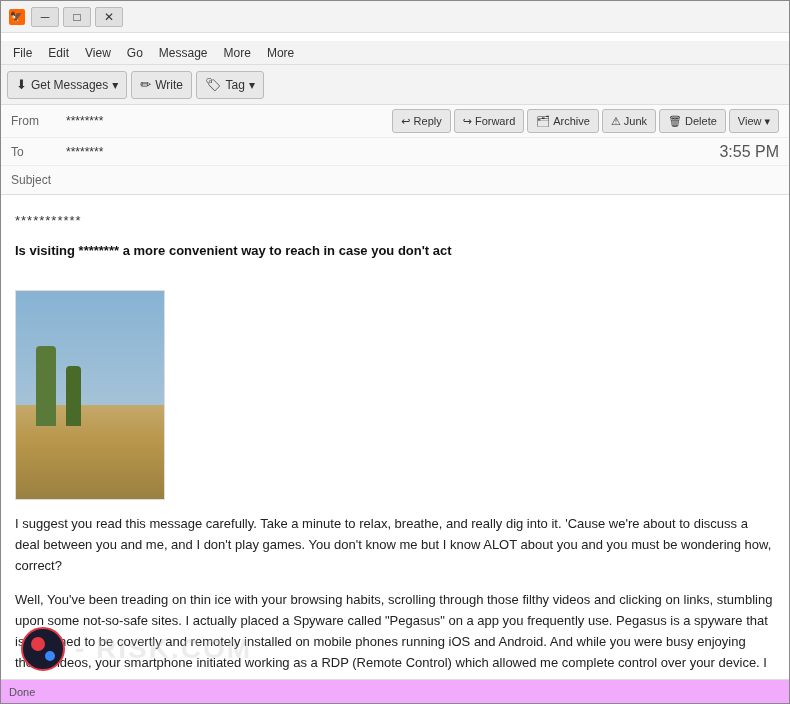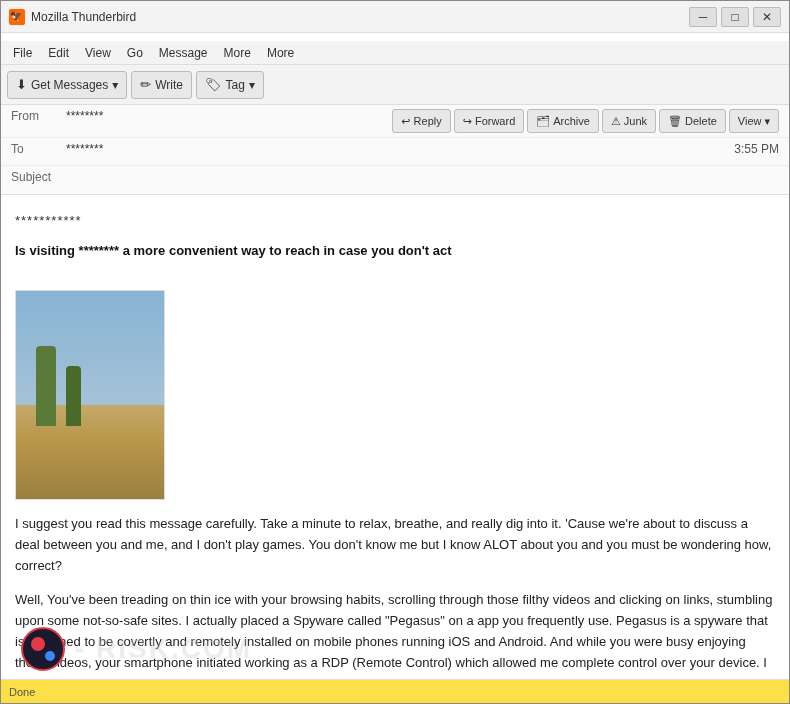--- a/index.html
+++ b/index.html
@@ -110,20 +110,21 @@
     }
     .toolbar-btn .icon { font-size: 13px; }
 
     
     .email-header {
       border-bottom: 1px solid #ddd;
       background: #fafafa;
     }
     .email-header-row {
       display: flex;
+      align-items: center;
       padding: 4px 10px;
       min-height: 28px;
       border-bottom: 1px solid #eee;
     }
     .email-header-row:last-child { border-bottom: none; }
     .header-label {
       font-size: 12px;
       color: #666;
       width: 55px;
       flex-shrink: 0;
@@ -145,21 +146,21 @@
       border: 1px solid #bbb;
       border-radius: 3px;
       cursor: pointer;
       display: flex;
       align-items: center;
       gap: 3px;
       font-size: 11px;
       color: #333;
     }
     .header-time {
-      font-size: 12px;
+      font-size: 16px;
       color: #555;
       margin-left: 8px;
     }
 
     
     .email-body-wrap {
       flex: 1;
       display: flex;
       overflow: hidden;
       position: relative;
@@ -218,21 +219,21 @@
     }
     .img-tree2 {
       position: absolute; bottom: 35%; left: 50px; width: 15px; height: 60px;
       background: #4a6a2a;
       border-radius: 4px 4px 0 0;
     }
 
     
     .statusbar {
       height: 24px;
-      background: #fde047;
+      background: #f0abfc;
       border-top: 1px solid #ddd;
       display: flex;
       align-items: center;
       padding: 0 8px;
       font-size: 11px;
       color: #555;
     }
 
     
     .watermark-overlay {
@@ -289,21 +290,20 @@
   </style>
 </head>
 <body>
 
 <div class="window">
 
   <div class="titlebar">
     <div class="titlebar-icon">
       <span>🦅</span>
     </div>
-    <span class="titlebar-title">Mozilla Thunderbird</span>
     <div class="titlebar-controls">
       <div class="titlebar-btn">─</div>
       <div class="titlebar-btn">□</div>
       <div class="titlebar-btn close-btn">✕</div>
     </div>
   </div>
 
   <div class="menubar">
     <div class="menu-item">File</div>
     <div class="menu-item">Edit</div>

